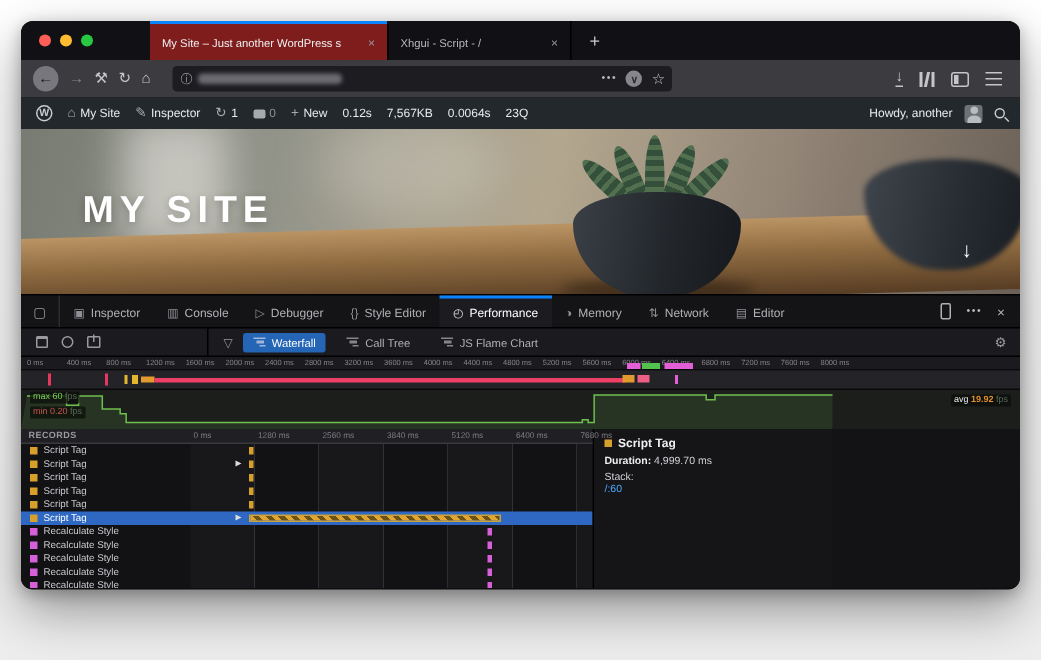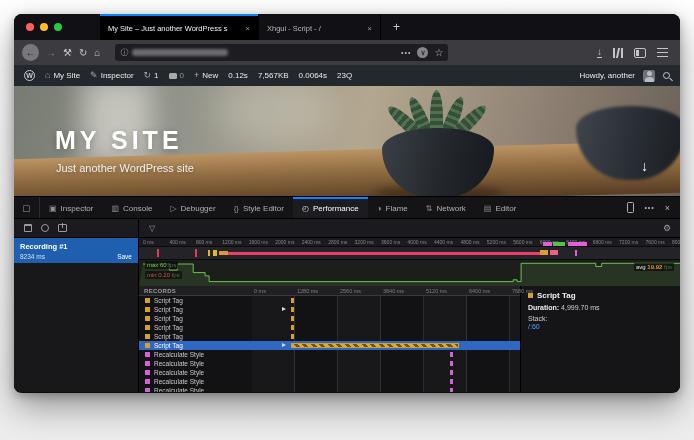--- a/index.html
+++ b/index.html
@@ -13,21 +13,21 @@
 
   
   .tabbar { height:26px; background:#111115; display:flex; align-items:stretch; }
   .traffic { display:flex; align-items:center; gap:6px; padding:0 10px 0 12px; }
   .tl { width:8px; height:8px; border-radius:50%; display:inline-block; }
   .tl.r { background:#ff5f57; } .tl.y { background:#febc2e; } .tl.g { background:#28c840; }
   .tabs { display:flex; align-items:stretch; margin-left:28px; }
   .tab { display:flex; align-items:center; gap:6px; padding:0 8px; width:158px;
          color:#b6b6ba; font-size:7.5px; border-top:2px solid transparent; position:relative; }
   .tab .tab-title { overflow:hidden; white-space:nowrap; text-overflow:ellipsis; flex:1; }
-  .tab.active { background:#000000; color:#f0f0f2; border-top-color:#0a84ff; }
+  .tab.active { background:#7f1d1d; color:#f0f0f2; border-top-color:#0a84ff; }
   .tab + .tab { border-left:1px solid #000; width:122px; }
   .tab-close { color:#9a9a9e; font-size:8px; }
   .newtab { display:flex; align-items:center; padding:0 12px; color:#c9c9cd; font-size:12px;
             border-left:1px solid #000; }
 
   
   .navbar { height:25px; background:#3b3b40; display:flex; align-items:center; padding:0 8px; gap:7px; }
   .nav-ic { color:#c6c6ca; font-size:10px; line-height:1; }
   .back-btn { width:17px; height:17px; border-radius:50%; background:#77777d; color:#17171a;
               display:flex; align-items:center; justify-content:center; font-size:10px; }
@@ -269,21 +269,20 @@
       <div class="tabletop"></div>
       <div class="pot-shadow"></div>
       <div class="leaf" style="transform:rotate(-48deg); left:398px;"></div>
       <div class="leaf" style="transform:rotate(-24deg); left:407px;"></div>
       <div class="leaf" style="transform:rotate(0deg); left:416px; height:46px; bottom:60px;"></div>
       <div class="leaf" style="transform:rotate(22deg); left:426px;"></div>
       <div class="leaf" style="transform:rotate(46deg); left:436px;"></div>
       <div class="pot main"></div>
       <div class="pot right"></div>
       <div class="hero-title">MY SITE</div>
-      <div class="hero-tag">Just another WordPress site</div>
       <div class="scroll-arrow">↓</div>
     </div>
 
     <div class="dt-tabs">
       <span class="pick">▢</span>
       <span id="dtTabs" style="display:flex; height:100%;">
           <div class="dt-tab">
             <span class="ico">▣</span>
             <span>Inspector</span>
           </div>
@@ -298,21 +297,21 @@
           <div class="dt-tab">
             <span class="ico">{}</span>
             <span>Style Editor</span>
           </div>
           <div class="dt-tab active">
             <span class="ico">◴</span>
             <span>Performance</span>
           </div>
           <div class="dt-tab">
             <span class="ico">◑</span>
-            <span>Flame</span>
+            <span>Memory</span>
           </div>
           <div class="dt-tab">
             <span class="ico">⇅</span>
             <span>Network</span>
           </div>
           <div class="dt-tab">
             <span class="ico">▤</span>
             <span>Editor</span>
           </div>
         </span>
@@ -323,33 +322,50 @@
       </span>
     </div>
 
     <div class="perf-toolbar">
       <div class="pt-left">
         <span class="bin"></span>
         <span class="rec-ic"></span>
         <span class="imp-ic"></span>
       </div>
       <span class="funnel">▽</span>
+      <span id="viewTabs" style="display:flex; align-items:center;">
+          <div class="view-tab active">
+            <span class="bars-ic">
+              <i></i>
+              <i></i>
+              <i></i>
+            </span>
+            <span>Waterfall</span>
+          </div>
+          <div class="view-tab">
+            <span class="bars-ic">
+              <i></i>
+              <i></i>
+              <i></i>
+            </span>
+            <span>Call Tree</span>
+          </div>
+          <div class="view-tab">
+            <span class="bars-ic">
+              <i></i>
+              <i></i>
+              <i></i>
+            </span>
+            <span>JS Flame Chart</span>
+          </div>
+        </span>
       <span class="gear">⚙</span>
     </div>
 
     <div class="perf-main">
-      <div class="sidebar">
-        <div class="rec-item">
-          <div class="rec-name">Recording #1</div>
-          <div class="rec-sub">
-            <span class="rec-dur">8234 ms</span>
-            <span class="rec-save">Save</span>
-          </div>
-        </div>
-      </div>
 
       <div class="center">
         <div class="ov-ruler" id="ovRuler">
             <span class="ov-tick" style="left: 4px;">0 ms</span>
             <span class="ov-tick" style="left: 30.45px;">400 ms</span>
             <span class="ov-tick" style="left: 56.9px;">800 ms</span>
             <span class="ov-tick" style="left: 83.35px;">1200 ms</span>
             <span class="ov-tick" style="left: 109.8px;">1600 ms</span>
             <span class="ov-tick" style="left: 136.25px;">2000 ms</span>
             <span class="ov-tick" style="left: 162.7px;">2400 ms</span>

